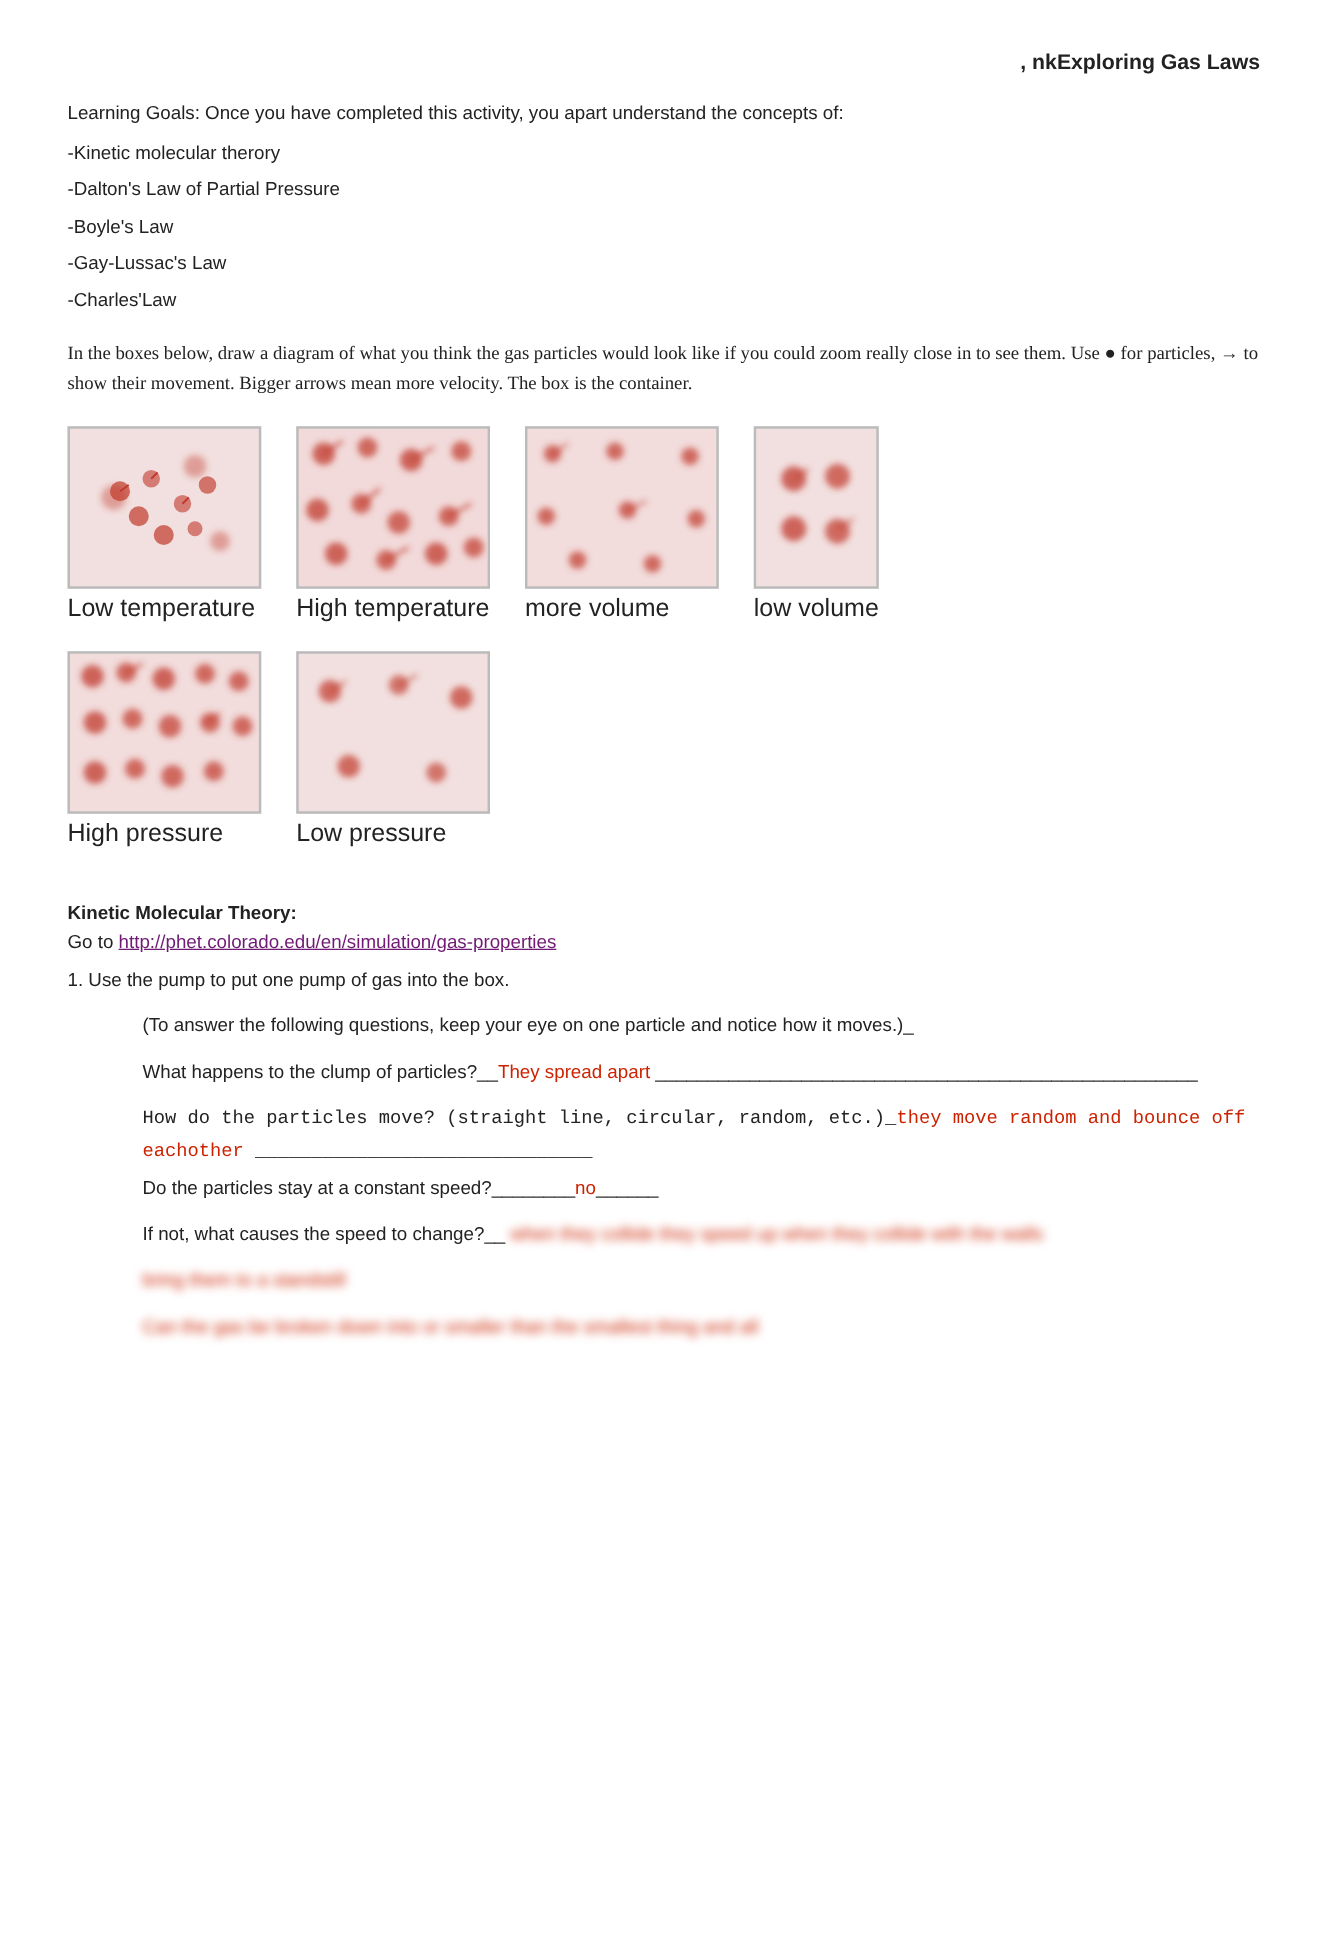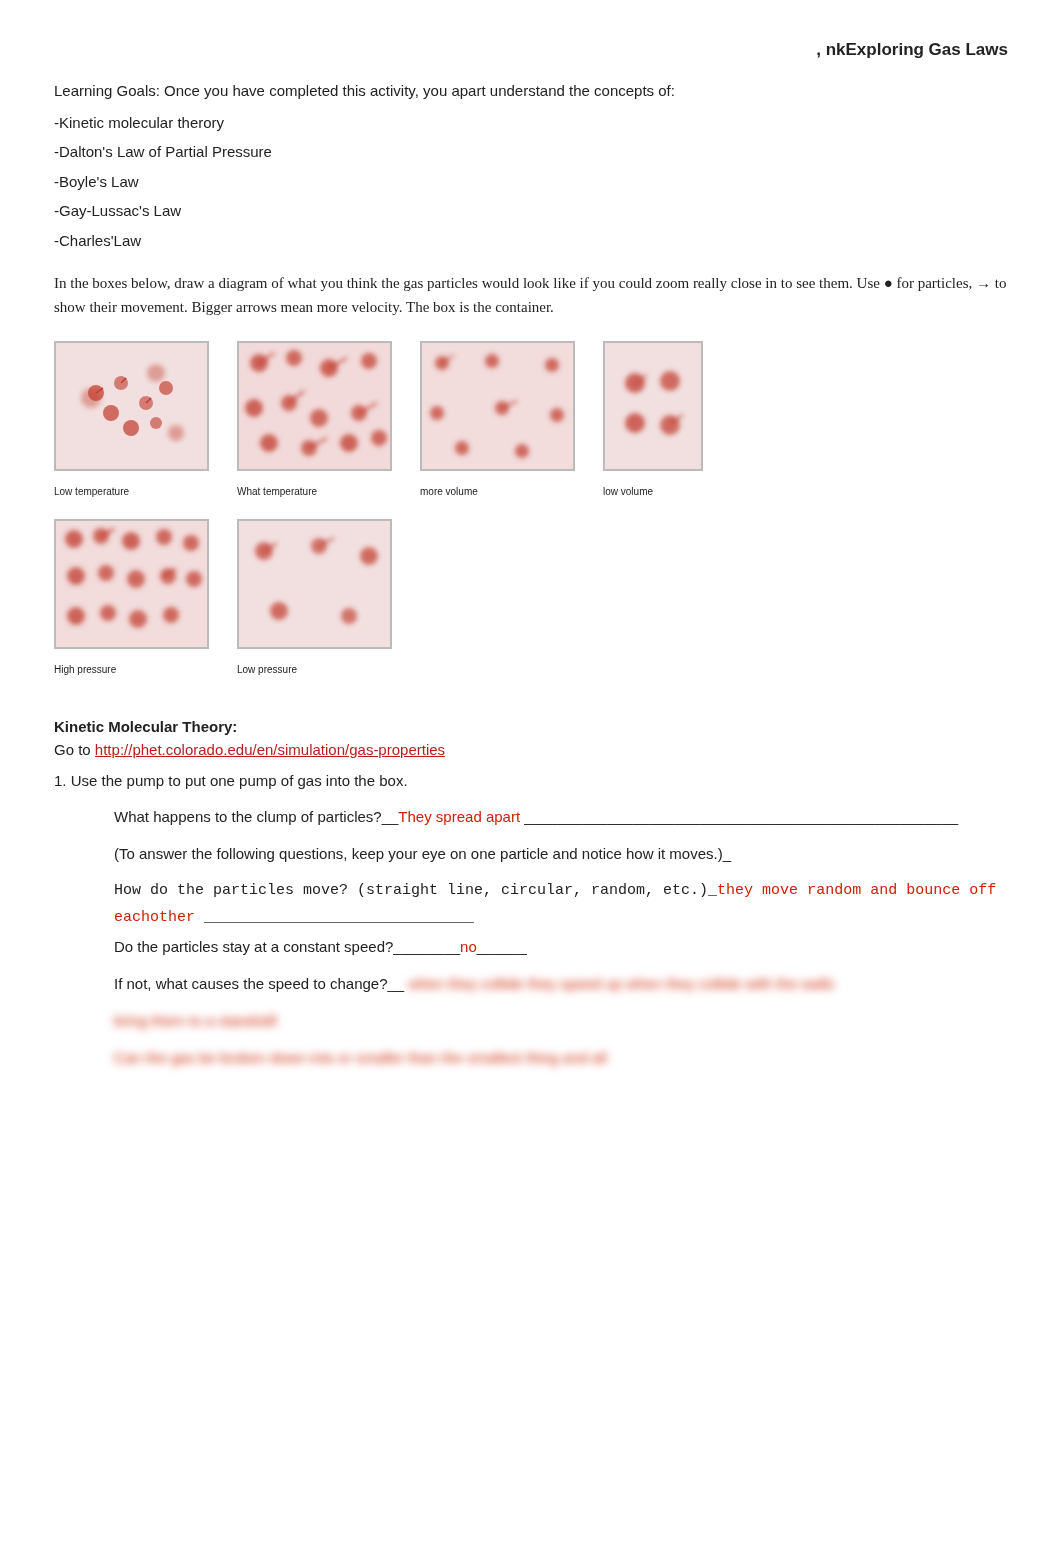--- a/index.html
+++ b/index.html
@@ -42,39 +42,39 @@
       border: 2px solid #bbb;
       background: #f5e8e8;
       display: flex;
       align-items: center;
       justify-content: center;
       position: relative;
       overflow: hidden;
     }
     
     .diagram-label {
-      margin-top: 15px;
-      font-size: 10px;
+      margin-top: 5px;
+      font-size: 20px;
       color: #222;
     }
     .diagram-row {
       display: flex;
       flex-direction: row;
       align-items: flex-start;
     }
     .section {
       margin-top: 22px;
     }
     .section-title {
       font-weight: bold;
       margin-bottom: 6px;
       margin-top: 25px;
     }
     .link {
-      color: #b91c1c;
+      color: #701a75;
       text-decoration: underline;
     }
     .question-block {
       margin-top: 14px;
       padding-left: 60px;
     }
     .question-line {
       margin-bottom: 10px;
       line-height: 1.8;
     }
@@ -160,21 +160,21 @@
           <circle cx="140" cy="95" r="8" fill="#c0392b" opacity="0.7"></circle>
 
           <line x1="20" y1="20" x2="35" y2="10" stroke="#c0392b" stroke-width="2"></line>
           <line x1="90" y1="25" x2="108" y2="15" stroke="#c0392b" stroke-width="2"></line>
           <line x1="50" y1="60" x2="65" y2="48" stroke="#c0392b" stroke-width="2"></line>
           <line x1="120" y1="70" x2="138" y2="60" stroke="#c0392b" stroke-width="2"></line>
           <line x1="70" y1="105" x2="88" y2="95" stroke="#c0392b" stroke-width="2"></line>
         </g>
       </svg>
     </div>
-    <div class="diagram-label">What temperature</div>
+    <div class="diagram-label">High temperature</div>
   </div>
 
   <div class="diagram-item">
     <div class="diagram-box">
       <svg width="151" height="126">
         <rect width="151" height="126" fill="#f0d0d0" opacity="0.5"></rect>
         <filter id="blur3">
           <feGaussianBlur stdDeviation="2.5"></feGaussianBlur>
         </filter>
         <g filter="url(#blur3)">
@@ -273,26 +273,26 @@
   <div class="section-title">Kinetic Molecular Theory:</div>
   <p>
     <span>Go to </span><a class="link" href="#">http://phet.colorado.edu/en/simulation/gas-properties</a>
   </p>
 
   <p style="margin-top:14px;">1. Use the pump to put one pump of gas into the box.</p>
 
   <div class="question-block">
 
     <div class="question-line">
+      <span>(To answer the following questions, keep your eye on one particle and notice how it moves.)_</span>
+    </div>
+
+    <div class="question-line">
       <span>What happens to the clump of particles?__</span><span class="answer-red">They spread apart</span>
       <span>____________________________________________________</span>
-    </div>
-
-    <div class="question-line">
-      <span>(To answer the following questions, keep your eye on one particle and notice how it moves.)_</span>
     </div>
 
     <div class="question-line" style="margin-bottom:2px;font-family:Liberation Mono, monospace;">
       <span>How do the particles move? (straight line, circular, random, etc.)_</span><span class="answer-red">they move random and bounce off eachother</span>
       <span>______________________________</span>
     </div>
 
     <div class="question-line">
       <span>Do the particles stay at a constant speed?________</span><span class="answer-red">no</span><span>______</span>
     </div>

